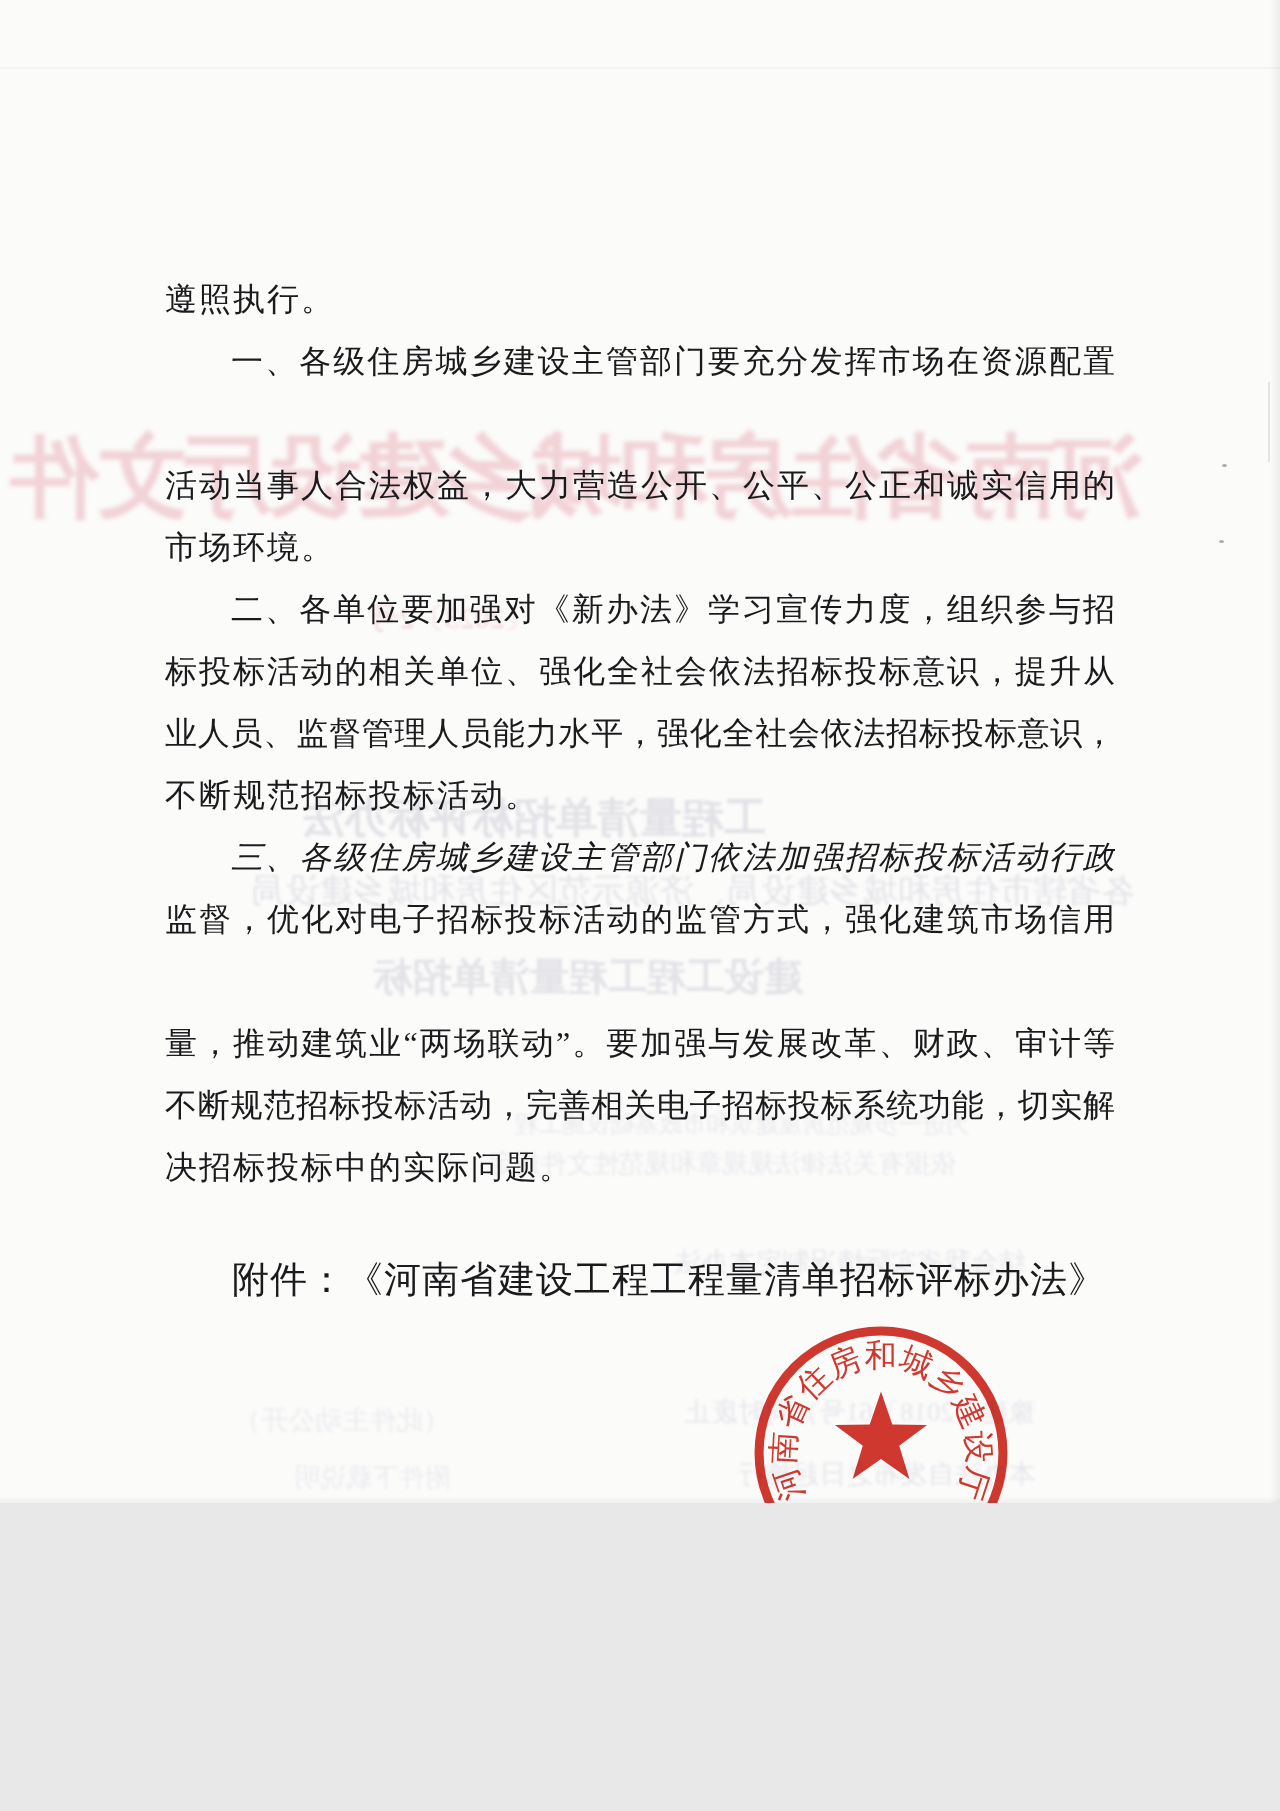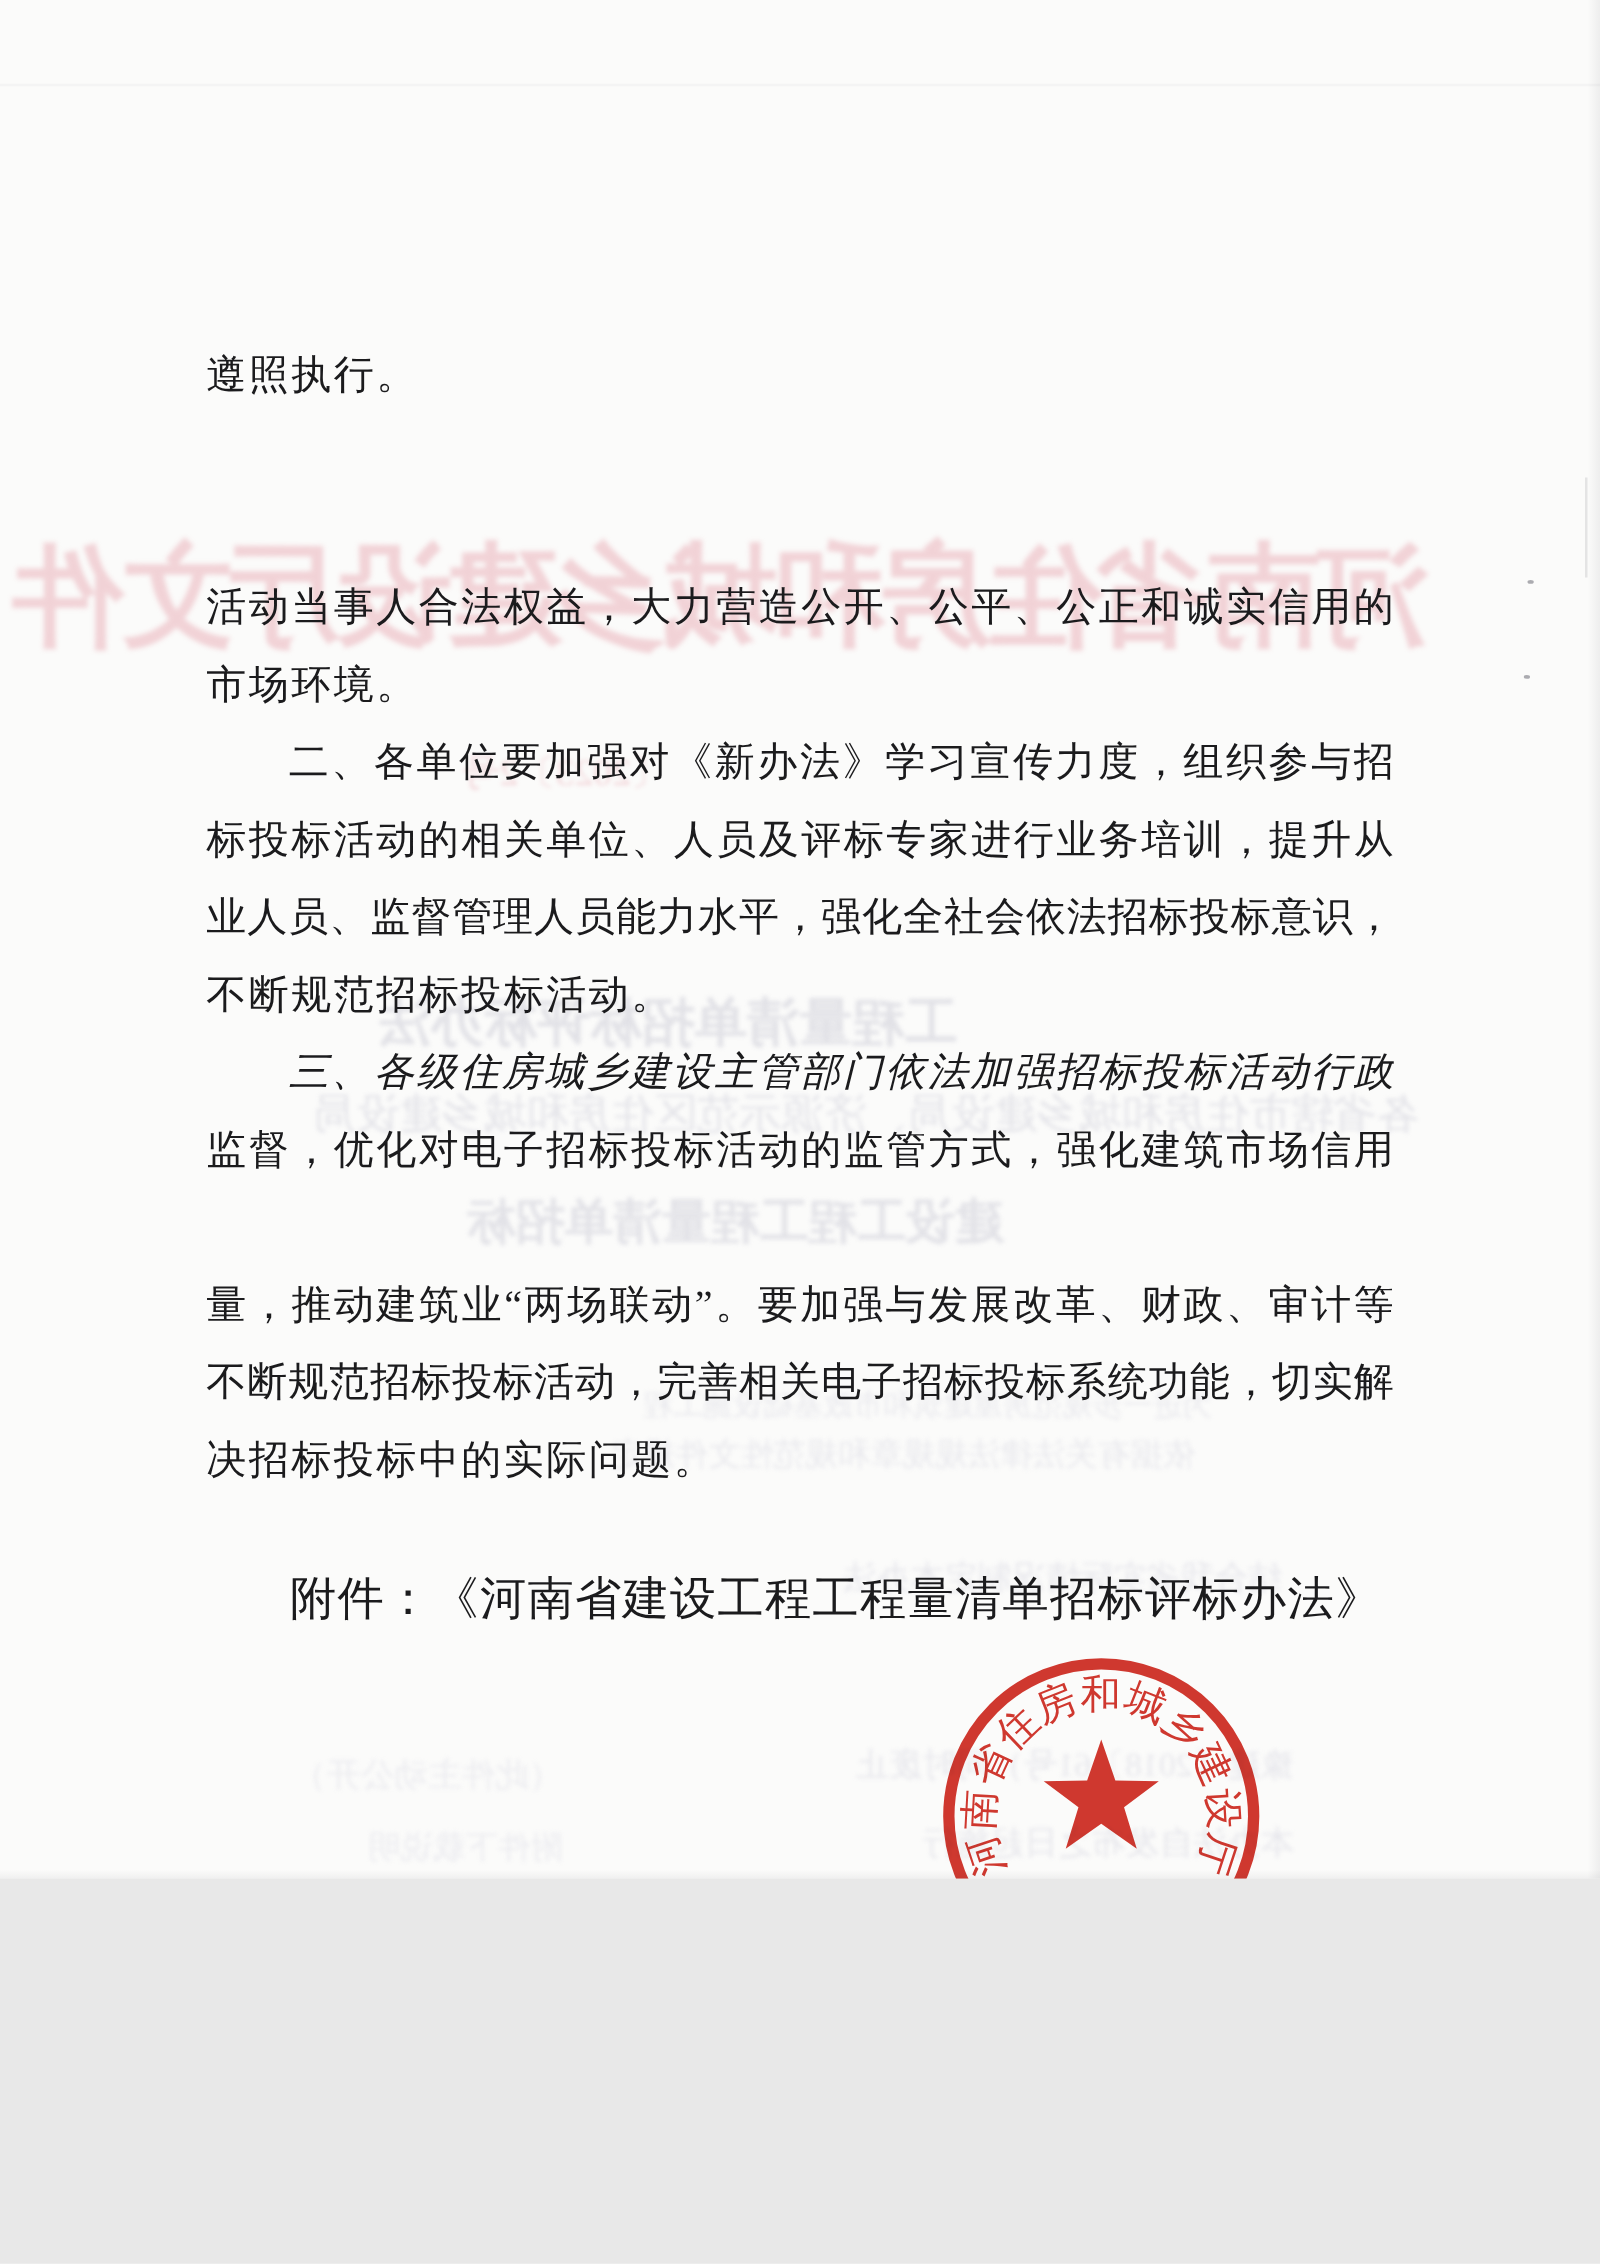--- a/index.html
+++ b/index.html
@@ -99,24 +99,25 @@
   <div class="bleed bt-gray bt-g3">建设工程工程量清单招标</div>
   <div class="bleed bt-gray bt-g4">为进一步规范房屋建筑和市政基础设施工程</div>
   <div class="bleed bt-gray bt-g5">依据有关法律法规规章和规范性文件规定</div>
   <div class="bleed bt-gray bt-g6">结合我省实际情况制定本办法</div>
   <div class="bleed bt-gray bt-g7">豫建〔2018〕61号）同时废止</div>
   <div class="bleed bt-gray bt-g8">本办法自发布之日起施行</div>
   <div class="bleed bt-gray bt-g9">（此件主动公开）</div>
   <div class="bleed bt-gray bt-g10">附件下载说明</div>
 
   <div class="bodyline l1 short">遵照执行。</div>
+  <div class="bodyline l2 full indent">一、各级住房城乡建设主管部门要充分发挥市场在资源配置</div>
   <div class="bodyline l4 full">活动当事人合法权益，大力营造公开、公平、公正和诚实信用的</div>
   <div class="bodyline l5 short">市场环境。</div>
   <div class="bodyline l6 full indent">二、各单位要加强对《新办法》学习宣传力度，组织参与招</div>
-  <div class="bodyline l7 full">标投标活动的相关单位、人员及评标专家进行业务培训，提升从</div>
+  <div class="bodyline l7 full">标投标活动的相关单位、强化全社会依法招标投标意识，提升从</div>
   <div class="bodyline l8 full">业人员、监督管理人员能力水平，强化全社会依法招标投标意识，</div>
   <div class="bodyline l9 short">不断规范招标投标活动。</div>
   <div class="bodyline l10 full indent">三、各级住房城乡建设主管部门依法加强招标投标活动行政</div>
   <div class="bodyline l11 full">监督，优化对电子招标投标活动的监管方式，强化建筑市场信用</div>
   <div class="bodyline l13 full">量，推动建筑业“两场联动”。要加强与发展改革、财政、审计等</div>
   <div class="bodyline l14 full">不断规范招标投标活动，完善相关电子招标投标系统功能，切实解</div>
   <div class="bodyline l15 short">决招标投标中的实际问题。</div>
 
   <div class="attachment">附件：《河南省建设工程工程量清单招标评标办法》</div>
 

